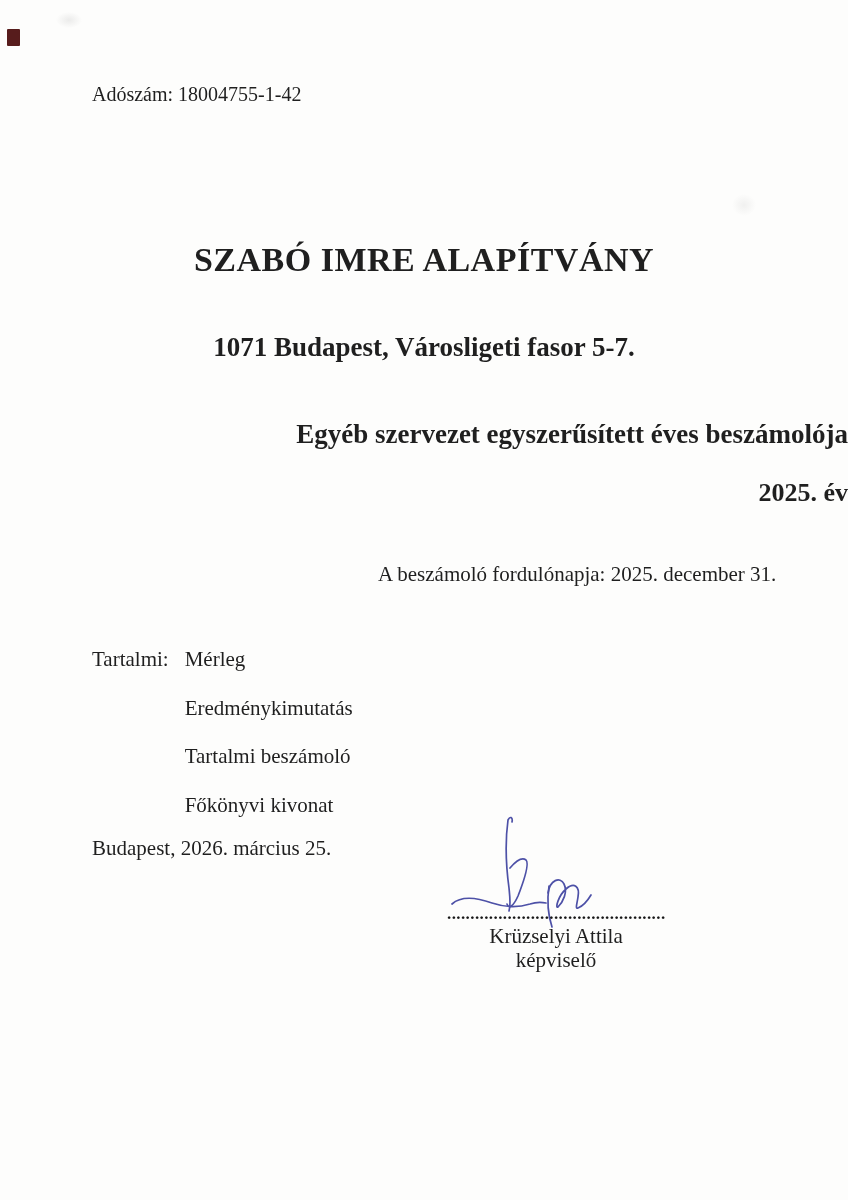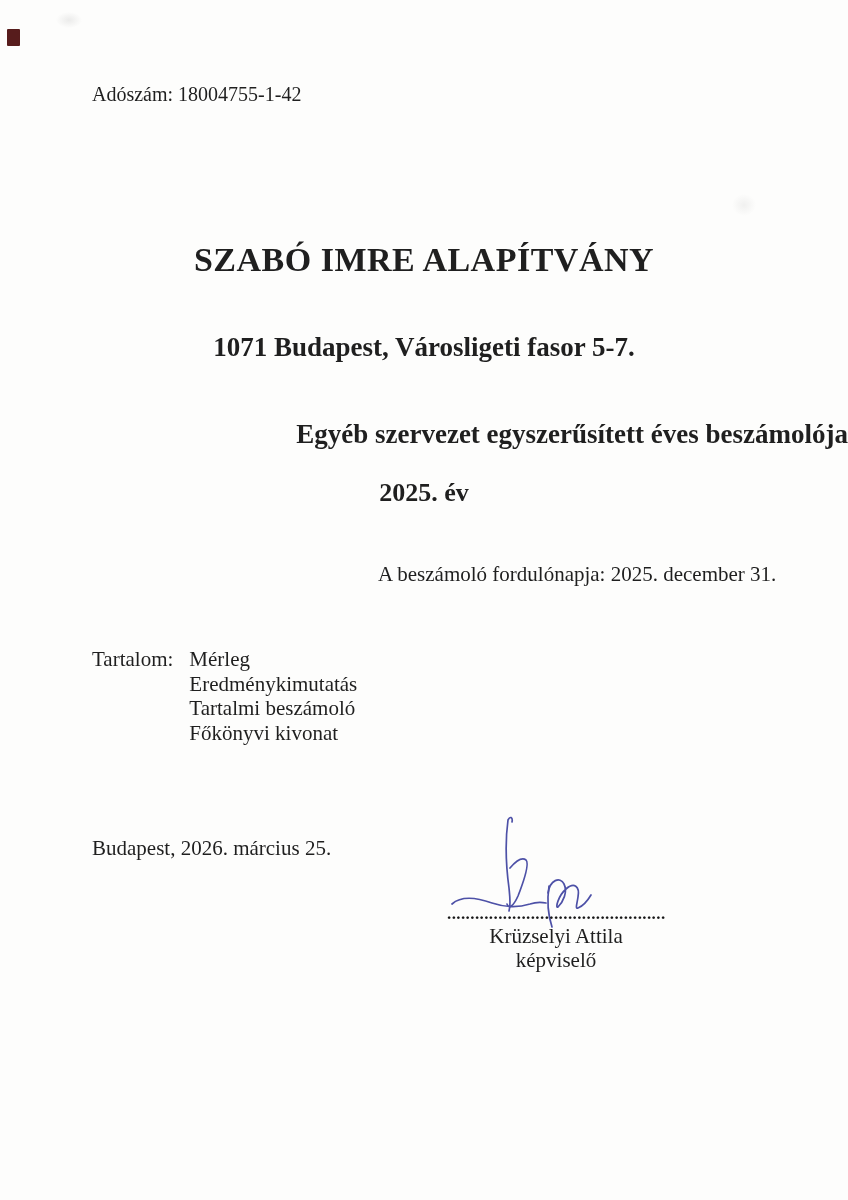--- a/index.html
+++ b/index.html
@@ -67,41 +67,41 @@
     width: 848px;
     text-align: right;
     font-size: 27px;
     font-weight: bold;
     white-space: nowrap;
   }
 
   .year-line {
     left: 0; top: 478px;
     width: 848px;
-    text-align: center;
+    text-align: right;
     font-size: 26px;
     font-weight: bold;
   }
 
   .balance-date-line {
     left: 378px; top: 536px;
     font-size: 21px;
     white-space: nowrap;
     margin-top: 26px;
   }
 
   .contents-block {
     left: 92px; top: 647px;
     display: flex;
     align-items: flex-start;
     font-size: 21px;
     line-height: 24.5px;
   }
   .contents-label { margin-right: 16px; }
-  .contents-items { display: flex; flex-direction: column; }
+  .contents-items { display: flex; flex-direction: column; gap: 24px; }
 
   .city-date-line {
     left: 92px; top: 836px;
     font-size: 21px;
     white-space: nowrap;
   }
 
   .signature-svg {
     left: 428px; top: 808px;
     width: 238px; height: 124px;
@@ -145,21 +145,21 @@
 
   <div class="abs address-line">1071 Budapest, Városligeti fasor 5-7.</div>
 
   <div class="abs subtitle-line">Egyéb szervezet egyszerűsített éves beszámolója</div>
 
   <div class="abs year-line">2025. év</div>
 
   <div class="abs balance-date-line">A beszámoló fordulónapja: 2025. december 31.</div>
 
   <div class="abs contents-block">
-    <div class="contents-label">Tartalom:</div>
+    <div class="contents-label">Tartalmi:</div>
     <div class="contents-items">
       <div>Mérleg</div>
       <div>Eredménykimutatás</div>
       <div>Tartalmi beszámoló</div>
       <div>Főkönyvi kivonat</div>
     </div>
   </div>
 
   <div class="abs city-date-line">Budapest, 2026. március 25.</div>
 

